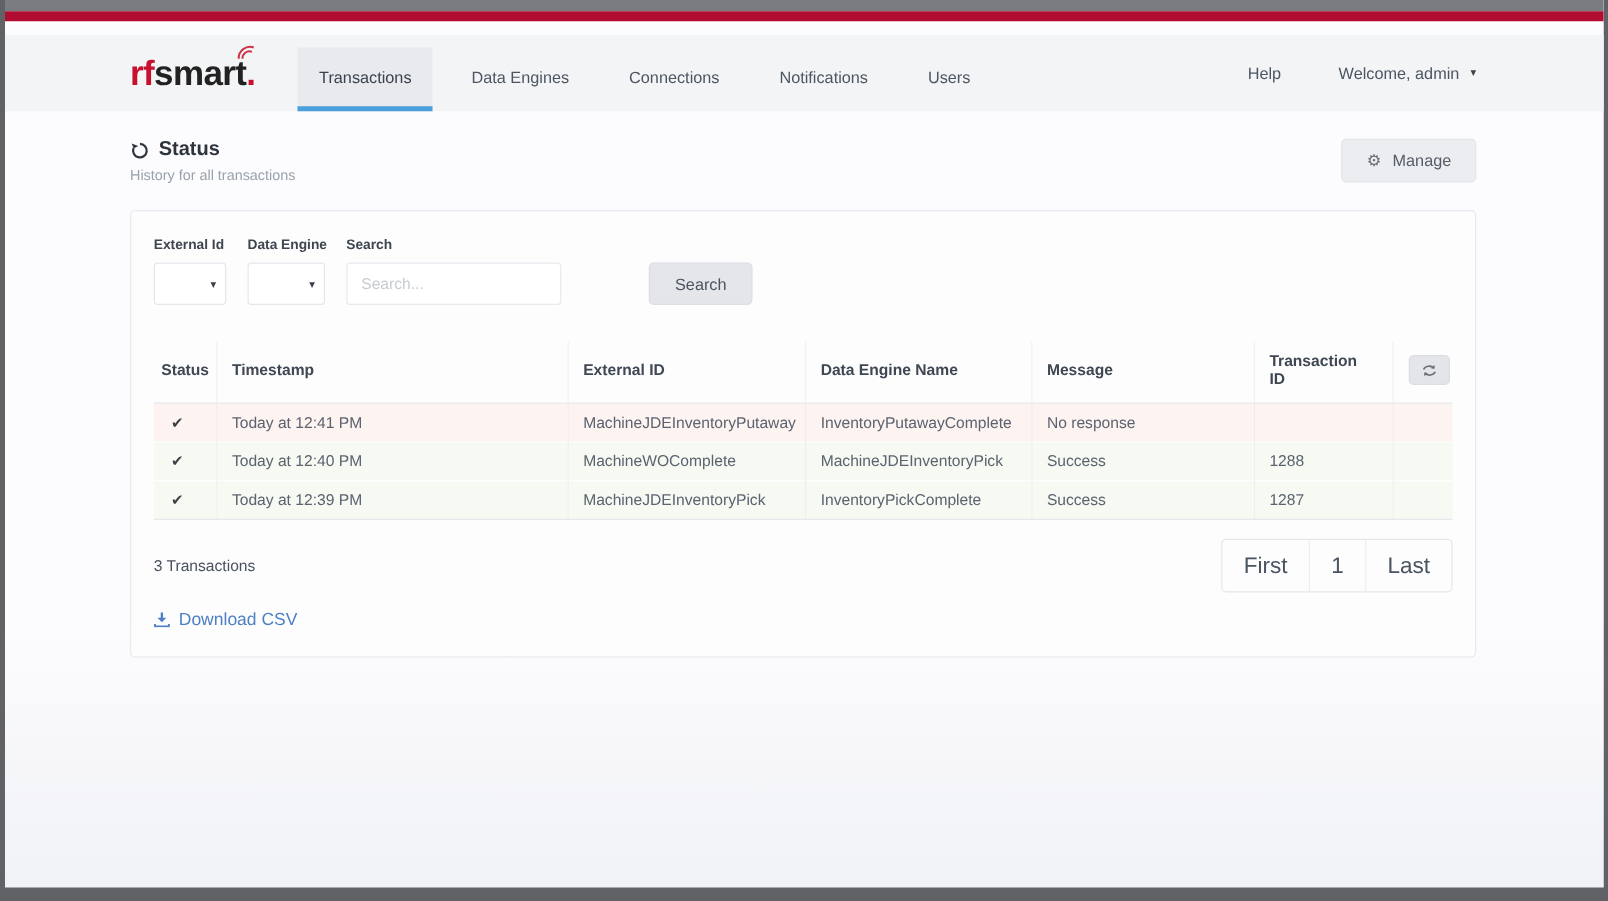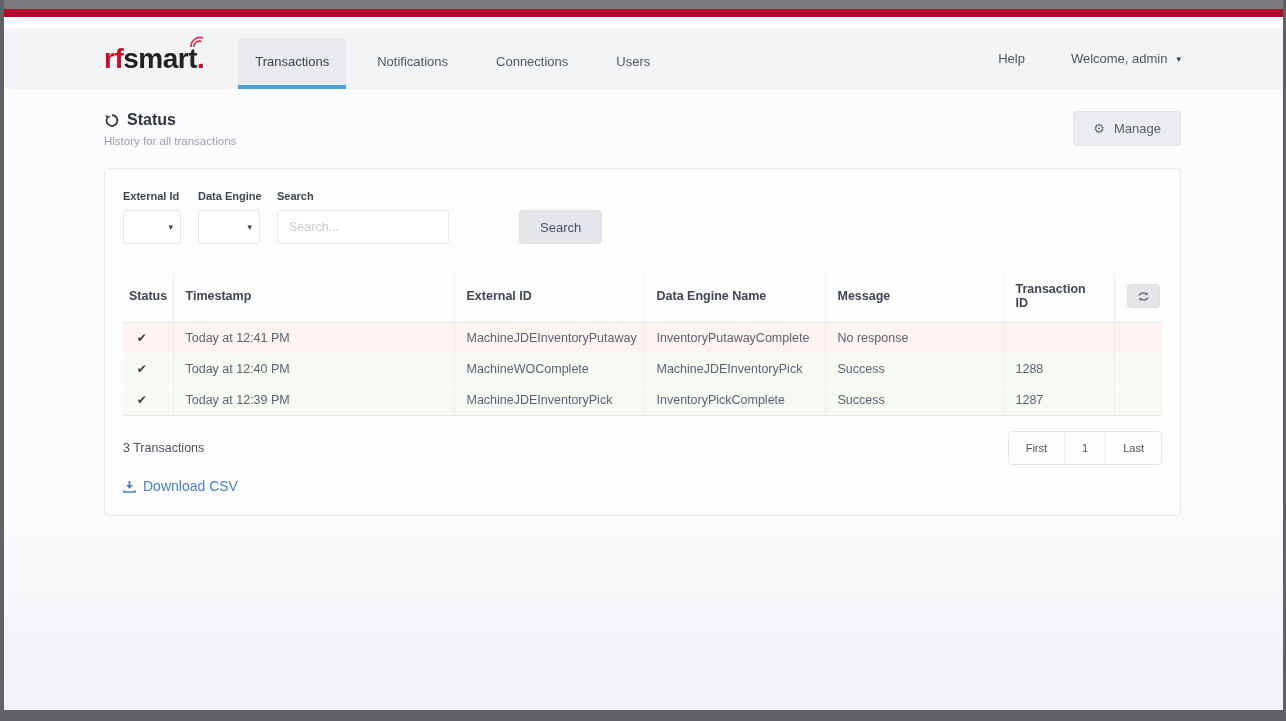--- a/index.html
+++ b/index.html
@@ -108,21 +108,21 @@
   .refresh-btn {
     width:33px; height:24px; background:#e3e5e9; border:1px solid #dbdde2; border-radius:4px;
     display:flex; align-items:center; justify-content:center; cursor:pointer;
   }
 
   
   .table-footer { display:flex; justify-content:space-between; align-items:center; margin-top:15px; }
   .txn-count { font-size:12.5px; color:#4a5260; }
   .pagination { display:flex; border:1px solid #e3e5e9; border-radius:4px; overflow:hidden; background:#fff; }
   .page-btn {
-    padding:10px 17px; font-size:11px; color:#4a5360; cursor:pointer; background:#fdfdfe;
+    padding:10px 17px; font-size:18px; color:#4a5360; cursor:pointer; background:#fdfdfe;
   }
   .page-btn + .page-btn { border-left:1px solid #eceef1; }
   .download-link {
     display:inline-flex; align-items:center; gap:7px; margin-top:13px;
     font-size:14px; color:#4c7fc4; cursor:pointer;
   }
 </style>
 </head>
 <body>
 
@@ -135,22 +135,23 @@
       <div class="logo-text"><span class="logo-rf">rf</span><span>smart</span><span class="logo-dot">.</span></div>
       <span class="logo-signal">
         <svg width="20" height="16" viewBox="0 0 20 16">
           <path d="M3 13 a9 9 0 0 1 12 -9" fill="none" stroke="#c8102e" stroke-width="1.6" opacity="0.85"></path>
           <path d="M6 13 a5.5 5.5 0 0 1 7.5 -5.5" fill="none" stroke="#c8102e" stroke-width="1.6" opacity="0.85"></path>
         </svg>
       </span>
     </div>
     <div class="nav-tabs">
       <div class="tab active">Transactions</div>
+      <div class="tab">Data Engines</div>
+      <div class="tab">Connections</div>
       <div class="tab">Notifications</div>
-      <div class="tab">Connections</div>
       <div class="tab">Users</div>
     </div>
     <div class="nav-right">
       <span>Help</span>
       <span class="user-menu">
         <span>Welcome, admin</span>
         <span class="caret">▾</span>
       </span>
     </div>
   </div>

